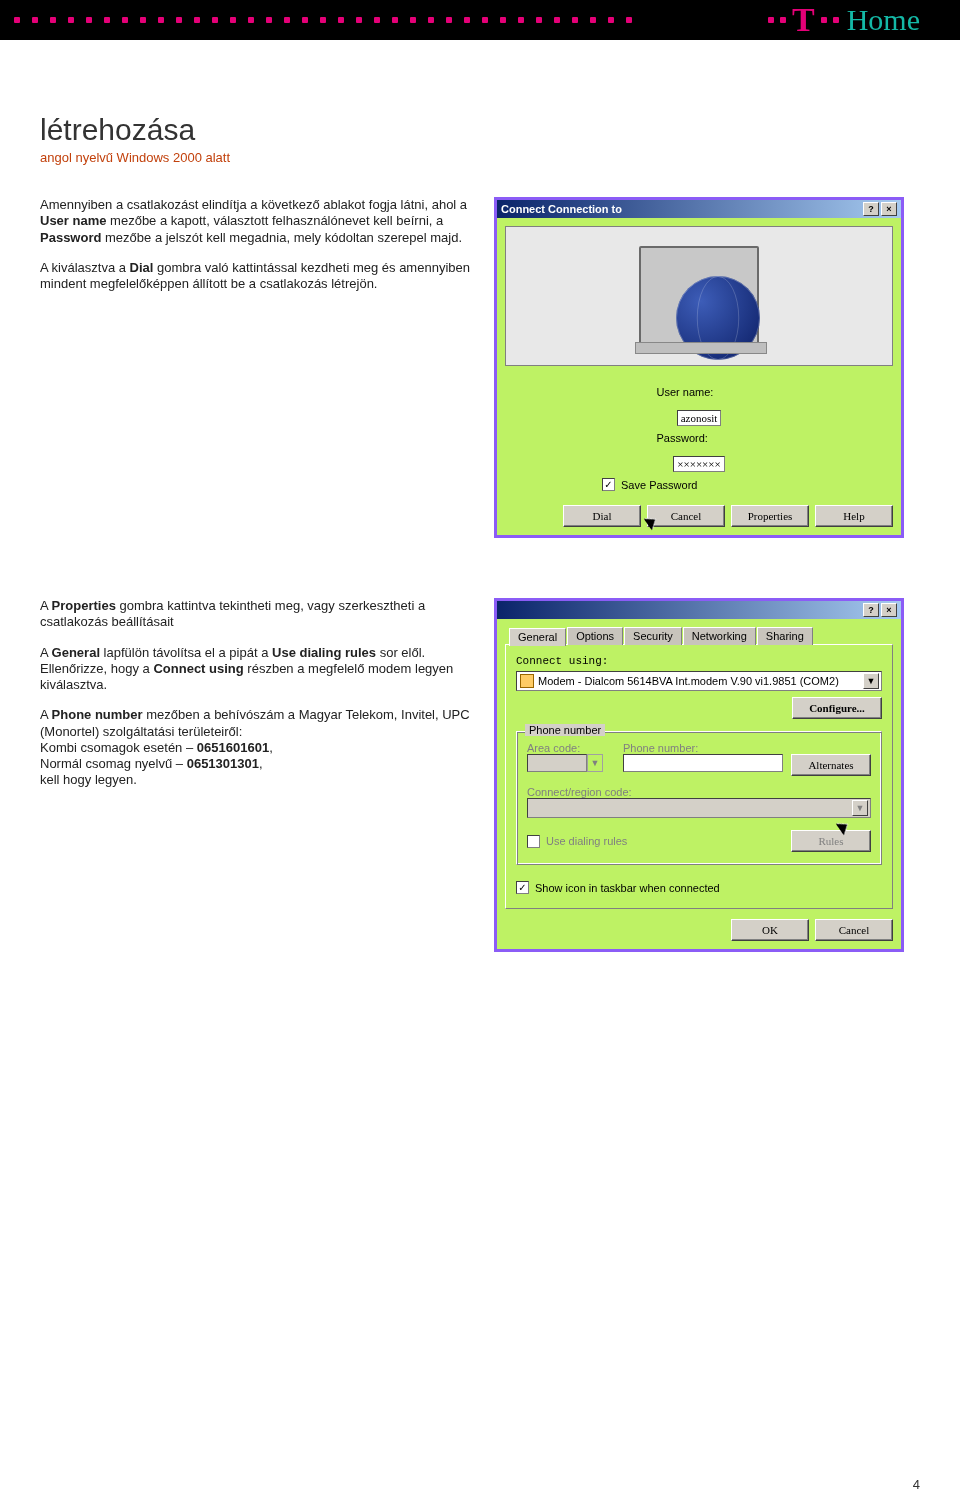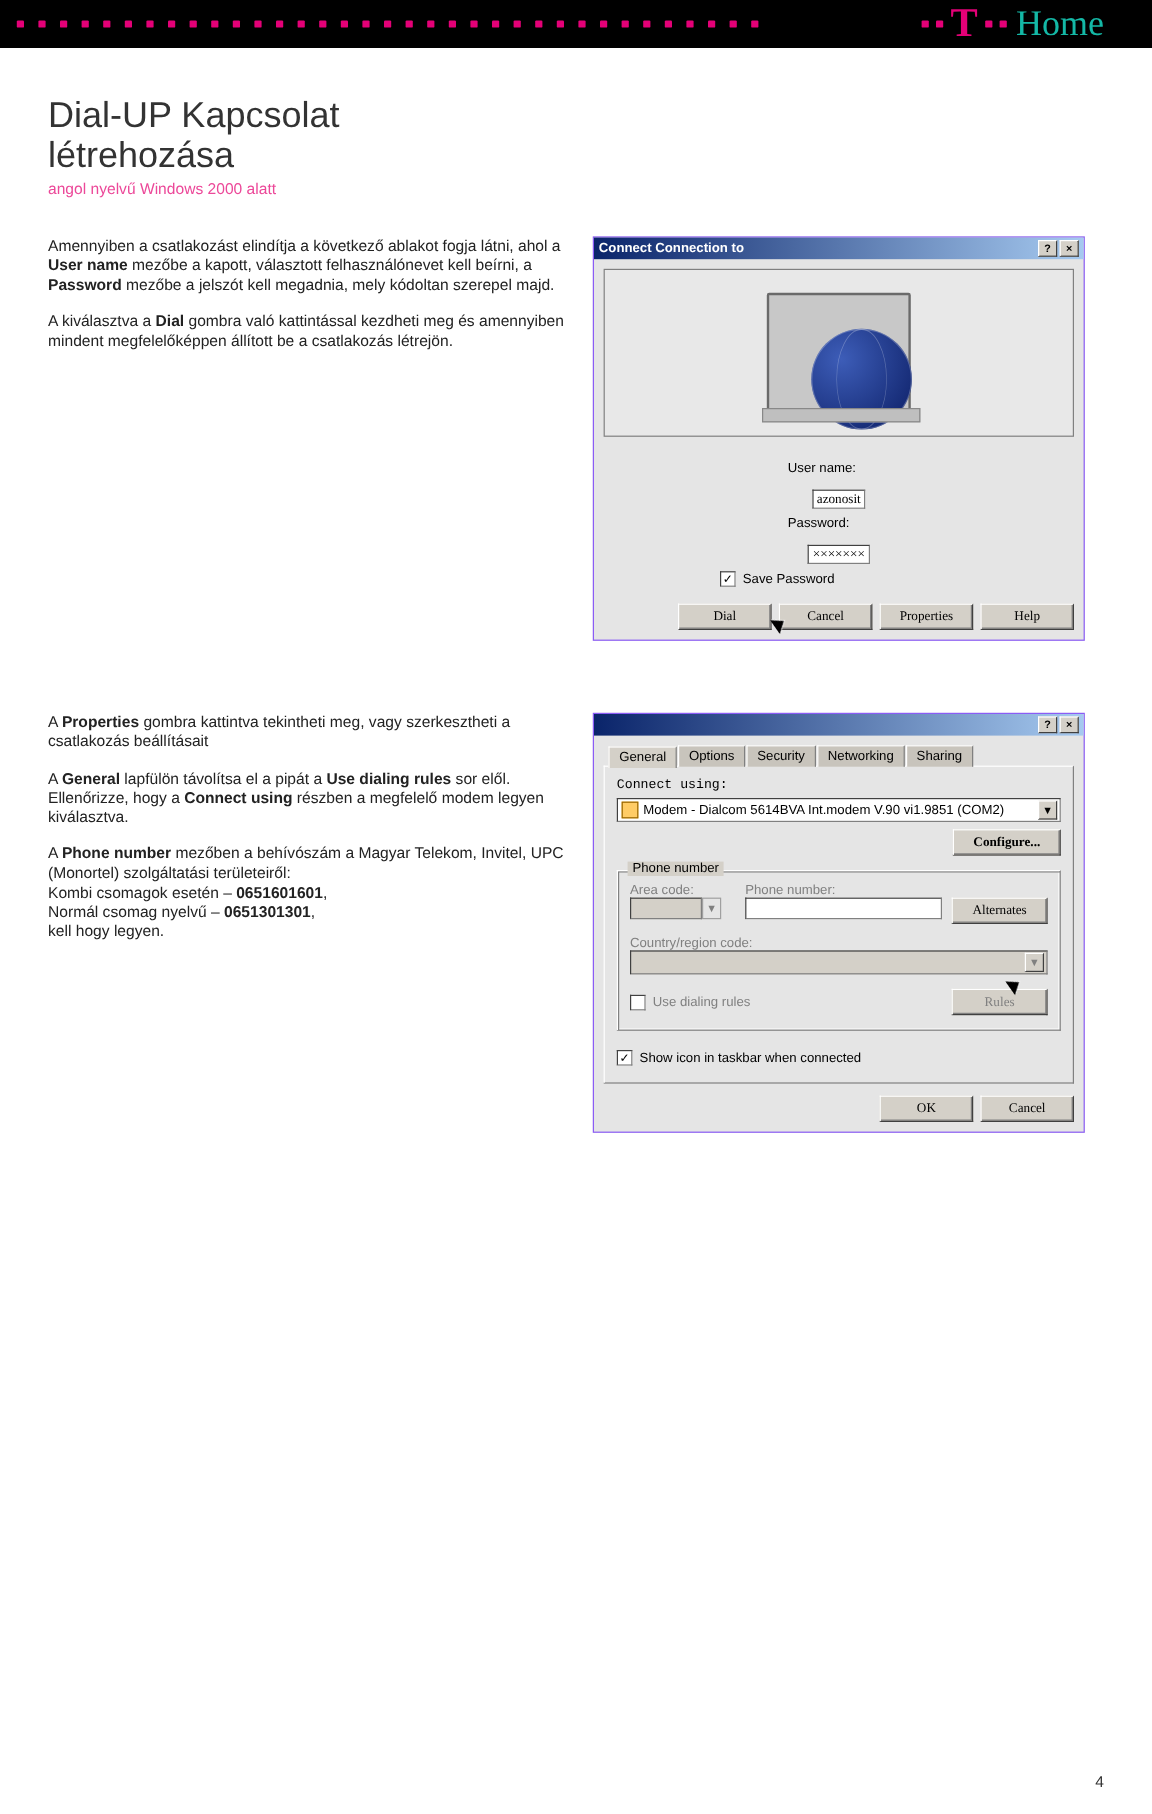--- a/index.html
+++ b/index.html
@@ -42,37 +42,37 @@
   }
   
   .page {
     padding: 40px 40px 0 40px;
   }
   h1.title {
     font-size: 30px; font-weight: 400; color: #333; line-height: 1.1;
   }
   h1.title .line2 { font-weight: 300; }
   .subtitle {
-    font-size: 13px; color: #ec4899; margin-top: 4px;
+    font-size: 13px; color: #c2410c; margin-top: 4px;
   }
   .columns {
     display: flex; gap: 24px; margin-top: 32px;
   }
   .col-left {
     width: 430px; font-size: 13px; color: #222; line-height: 1.25;
   }
   .col-left p { margin-bottom: 14px; }
   .col-left b { font-weight: bold; }
   .col-right {
     flex: 1;
   }
   
   .win2k {
-    background: #e5e5e5;
-    border: 1px solid #8b5cf6;
+    background: #bef264;
+    border: 3px solid #8b5cf6;
     font-family: Tahoma, Arial, sans-serif;
     font-size: 11px;
     color: #000;
   }
   .titlebar {
     background: linear-gradient(to right, #0a246a, #a6caf0);
     color: #fff; font-weight: bold;
     padding: 2px 4px;
     display: flex; align-items: center;
   }
@@ -245,21 +245,21 @@
       <span class="dot"></span>
     <span class="big-t">T</span>
     <span class="dot"></span>
       <span class="dot"></span>
   </div>
   <span class="home-word">Home</span>
 </div>
 
 <div class="page">
   <h1 class="title">
-    <span>Dial-UP Kapcsolat</span><br>
+    <br>
     <span class="line2">létrehozása</span>
   </h1>
   <div class="subtitle">angol nyelvű Windows 2000 alatt</div>
 
   <div class="columns">
     <div class="col-left">
       <p>
         <span>Amennyiben a csatlakozást elindítja a következő ablakot fogja látni, ahol a </span><b>User name</b><span> mezőbe a kapott, választott felhasználónevet kell beírni, a </span><b>Password</b><span> mezőbe a jelszót kell megadnia, mely kódoltan szerepel majd.</span>
       </p>
       <p>
@@ -356,21 +356,21 @@
                   </div>
                 </div>
                 <div class="c2">
                   <div class="faded">Phone number:</div>
                   <div style="display:flex; gap:8px;">
                     <div class="input-flat" style="flex:1;"></div>
                     <div class="w2k-btn" style="min-width:80px;">Alternates</div>
                   </div>
                 </div>
               </div>
-              <div class="faded" style="margin-top:10px;">Country/region code:</div>
+              <div class="faded" style="margin-top:10px;">Connect/region code:</div>
               <div class="combo" style="background:#d4d0c8;">
                 <span class="cv faded"></span>
                 <span class="dd faded">▼</span>
               </div>
               <div style="display:flex; align-items:center; justify-content:space-between; margin-top:12px;">
                 <div style="display:flex;align-items:center;gap:6px;">
                   <span class="chkbox" style="color:transparent;">✓</span>
                   <span class="faded">Use dialing rules</span>
                 </div>
                 <div class="w2k-btn faded" style="min-width:80px;color:#808080;">Rules</div>

